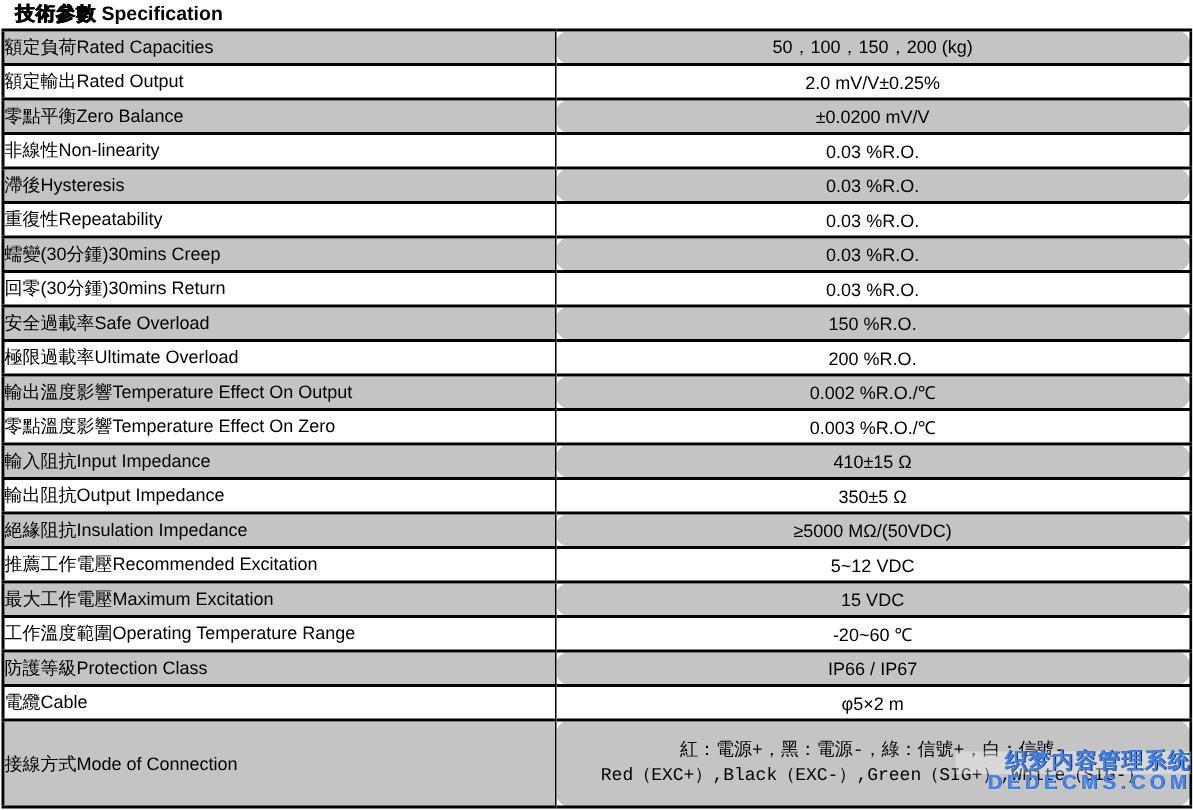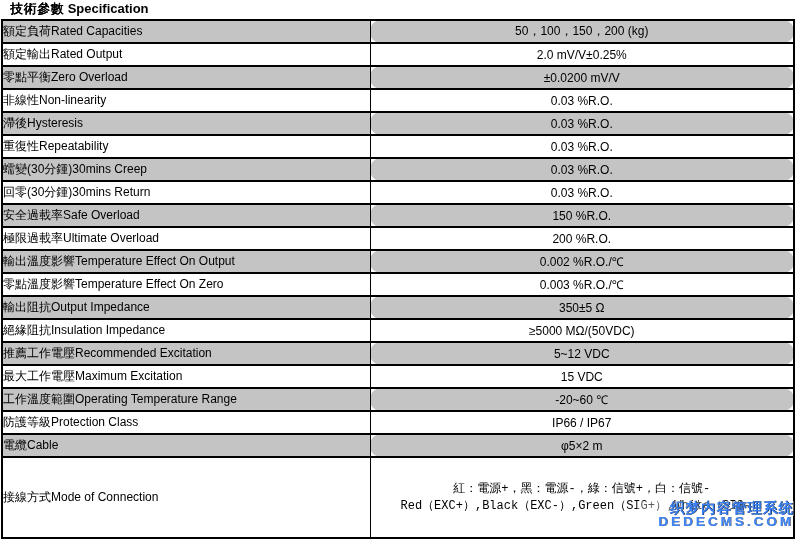--- a/index.html
+++ b/index.html
@@ -15,21 +15,21 @@
   }
   .title {
     position: absolute;
     top: 0px;
     left: 10px;
     font-size: 13px;
     font-weight: bold;
     white-space: nowrap;
   }
   .title .zh {
-    font-weight: 400;
+    font-weight: 700;
     letter-spacing: 0.5px;
     text-shadow: 0.6px 0 0 #000, 0 0.4px 0 #000;
   }
   table.spec {
     position: absolute;
     top: 19px;
     left: 1px;
     width: 792px;
     height: 520px;
     border-collapse: collapse;
@@ -97,21 +97,21 @@
     <tbody>
       <tr>
         <td class="label">額定負荷Rated Capacities</td>
         <td class="value">50，100，150，200 (kg)</td>
       </tr>
       <tr>
         <td class="label">額定輸出Rated Output</td>
         <td class="value">2.0 mV/V±0.25%</td>
       </tr>
       <tr>
-        <td class="label">零點平衡Zero Overload</td>
+        <td class="label">零點平衡Zero Balance</td>
         <td class="value">±0.0200 mV/V</td>
       </tr>
       <tr>
         <td class="label">非線性Non-linearity</td>
         <td class="value">0.03 %R.O.</td>
       </tr>
       <tr>
         <td class="label">滯後Hysteresis</td>
         <td class="value">0.03 %R.O.</td>
       </tr>
@@ -135,20 +135,24 @@
         <td class="label">極限過載率Ultimate Overload</td>
         <td class="value">200 %R.O.</td>
       </tr>
       <tr>
         <td class="label">輸出溫度影響Temperature Effect On Output</td>
         <td class="value">0.002 %R.O./℃</td>
       </tr>
       <tr>
         <td class="label">零點溫度影響Temperature Effect On Zero</td>
         <td class="value">0.003 %R.O./℃</td>
+      </tr>
+      <tr>
+        <td class="label">輸入阻抗Input Impedance</td>
+        <td class="value">410±15 Ω</td>
       </tr>
       <tr>
         <td class="label">輸出阻抗Output Impedance</td>
         <td class="value">350±5 Ω</td>
       </tr>
       <tr>
         <td class="label">絕緣阻抗Insulation Impedance</td>
         <td class="value">≥5000 MΩ/(50VDC)</td>
       </tr>
       <tr>

